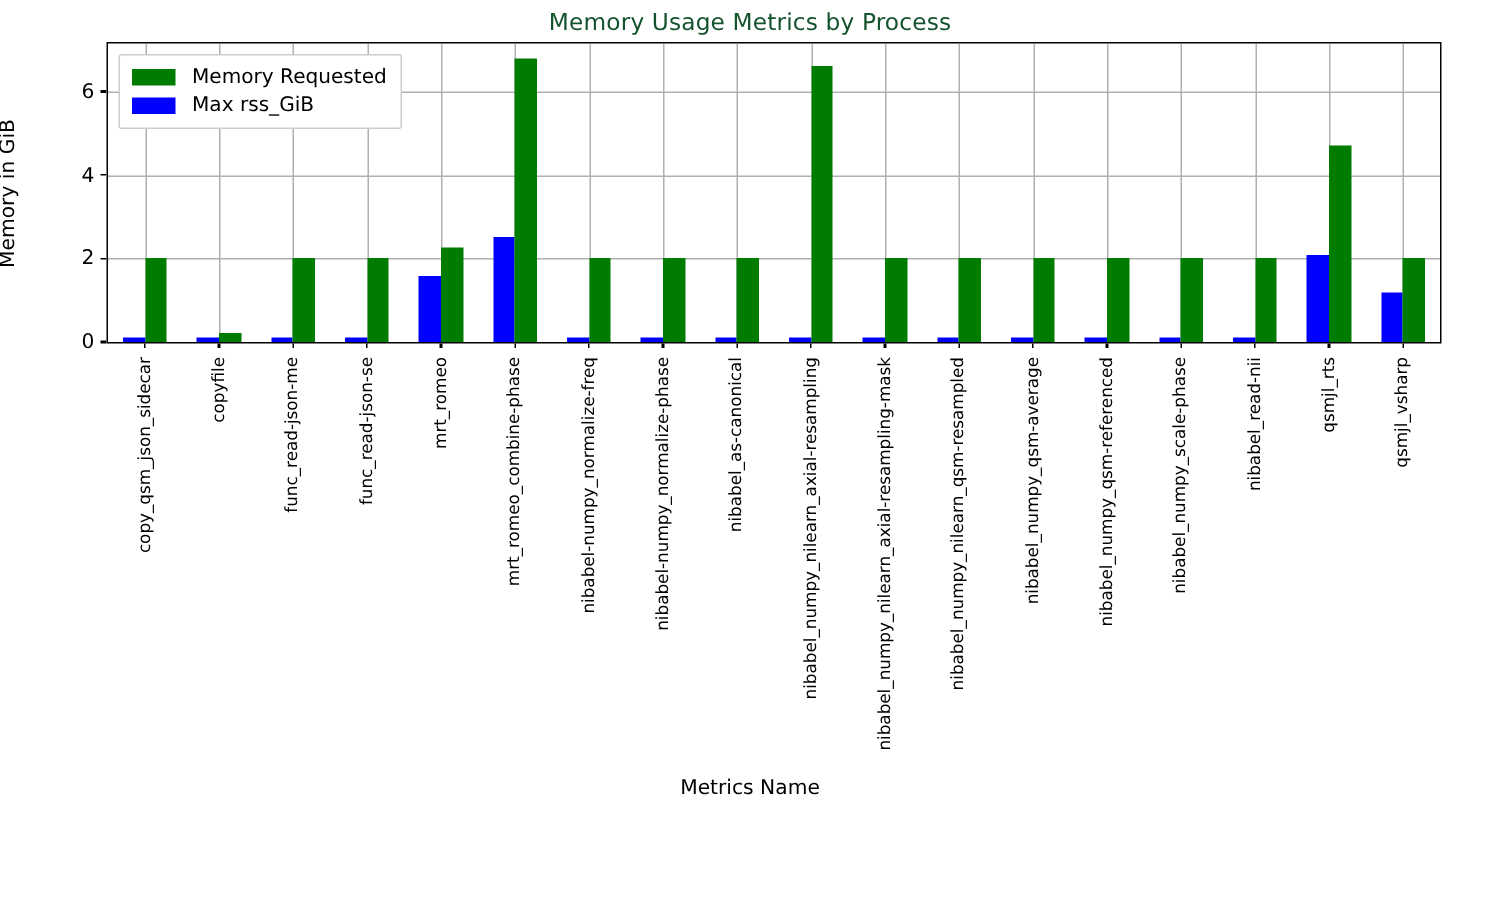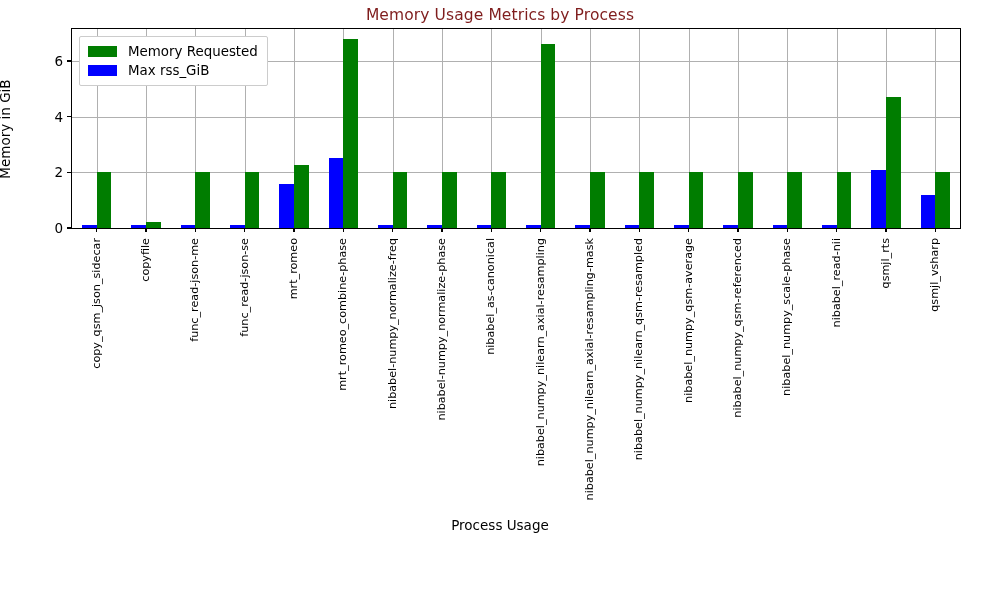--- a/index.html
+++ b/index.html
@@ -6,21 +6,21 @@
   body{
     width:1000px;height:600px;overflow:hidden;background:#ffffff;
     font-family:"DejaVu Sans", sans-serif;
     color:#000000;
   }
   .figure{position:relative;width:1000px;height:600px;}
 
   
   .chart-title{
     position:absolute;left:0;top:6px;width:1000px;
-    text-align:center;font-size:15.5px;color:#7f1d1d;
+    text-align:center;font-size:15.5px;color:#14532d;
     letter-spacing:0.1px;
   }
 
   
   .plot-frame{
     position:absolute;left:71px;top:28px;width:890px;height:201px;
     border:1.3px solid #000000;box-sizing:border-box;background:#ffffff;
   }
   .plot-inner{position:absolute;left:0;top:0;right:0;bottom:0;overflow:hidden;}
 
@@ -197,15 +197,15 @@
     <div class="legend-row">
       <span class="legend-swatch" id="sw1" style="background: rgb(0, 125, 0);"></span>
       <span class="legend-text">Memory Requested</span>
     </div>
     <div class="legend-row">
       <span class="legend-swatch" id="sw0" style="background: rgb(0, 0, 255);"></span>
       <span class="legend-text">Max rss_GiB</span>
     </div>
   </div>
 
-  <div class="xlabel">Process Usage</div>
+  <div class="xlabel">Metrics Name</div>
 
 </div>
 
 </body></html>

